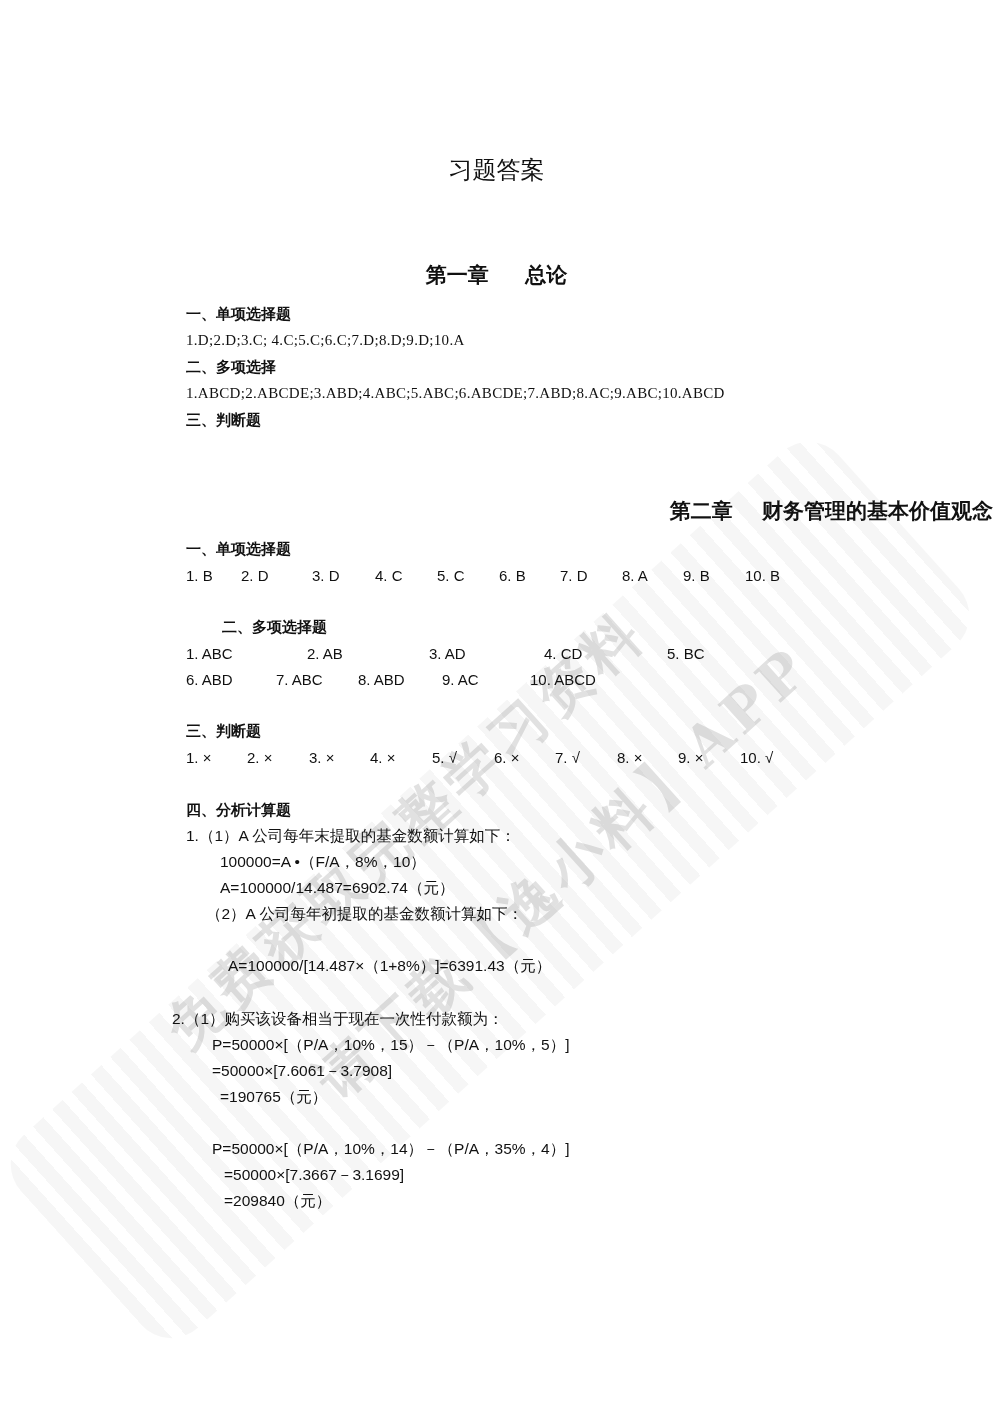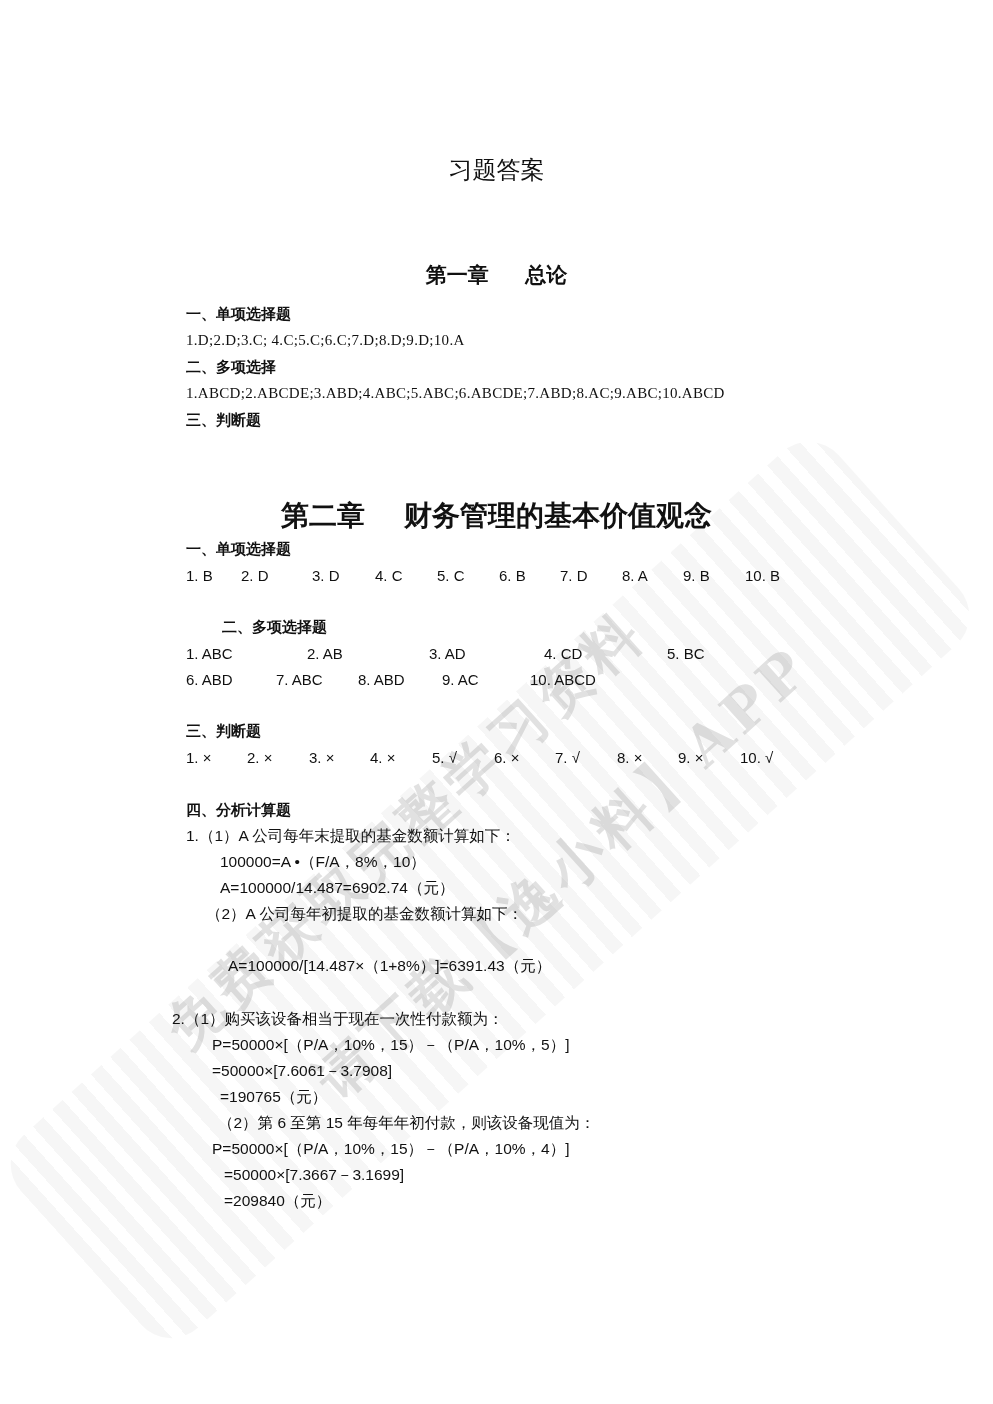--- a/index.html
+++ b/index.html
@@ -16,21 +16,21 @@
     }
     .wm-text1, .wm-text2 {
       position: absolute; white-space: nowrap; color: rgba(120,120,120,0.22); font-weight: bold;
       transform: rotate(-42deg); transform-origin: left top; font-family: "DejaVu Serif", serif;
     }
     .wm-text1 { left: 150px; top: 1010px; font-size: 56px; letter-spacing: 6px; }
     .wm-text2 { left: 280px; top: 1010px; font-size: 56px; letter-spacing: 6px; }
     .abs { position: absolute; white-space: pre; }
     .title { left: 0; width: 993px; text-align: center; top: 154px; font-size: 24px; }
     .ch1 { left: 0; width: 993px; text-align: center; top: 261px; font-size: 21px; font-weight: bold; }
-    .ch2 { left: 0; width: 993px; text-align: center; top: 497px; font-size: 28px; font-weight: bold; }
+    .ch2 { left: 0; width: 993px; text-align: right; top: 497px; font-size: 21px; font-weight: bold; }
     .h { font-size: 15px; font-weight: bold; }
     .serif { font-family: "Liberation Serif", "DejaVu Serif", serif; font-size: 15px; letter-spacing: 0.3px; }
     .sans { font-family: "Liberation Sans", "DejaVu Sans", sans-serif; font-size: 15px; }
     .calc { font-family: "Liberation Sans", "DejaVu Sans", sans-serif; font-size: 15.5px; }
     .row { display: flex; }
     .row span { display: inline-block; }
   </style>
 </head>
 <body>
 
@@ -103,18 +103,17 @@
   <div class="abs calc" style="left:186px; top:826px;">1.（1）A 公司每年末提取的基金数额计算如下：</div>
   <div class="abs calc" style="left:220px; top:852px;">100000=A •（F/A，8%，10）</div>
   <div class="abs calc" style="left:220px; top:878px;">A=100000/14.487=6902.74（元）</div>
   <div class="abs calc" style="left:206px; top:904px;">（2）A 公司每年初提取的基金数额计算如下：</div>
   <div class="abs calc" style="left:228px; top:956px;">A=100000/[14.487×（1+8%）]=6391.43（元）</div>
 
   <div class="abs calc" style="left:172px; top:1009px;">2.（1）购买该设备相当于现在一次性付款额为：</div>
   <div class="abs calc" style="left:212px; top:1035px;">P=50000×[（P/A，10%，15）－（P/A，10%，5）]</div>
   <div class="abs calc" style="left:212px; top:1061px;">=50000×[7.6061－3.7908]</div>
   <div class="abs calc" style="left:220px; top:1087px;">=190765（元）</div>
-  <div class="abs calc" style="left:218px; top:1113px;">（2）第 6 至第 15 年每年年初付款，则该设备现值为：</div>
-  <div class="abs calc" style="left:212px; top:1139px;">P=50000×[（P/A，10%，15）－（P/A，10%，4）]</div>
+  <div class="abs calc" style="left:212px; top:1139px;">P=50000×[（P/A，10%，14）－（P/A，35%，4）]</div>
   <div class="abs calc" style="left:224px; top:1165px;">=50000×[7.3667－3.1699]</div>
   <div class="abs calc" style="left:224px; top:1191px;">=209840（元）</div>
 
 </div>
 
 </body></html>

